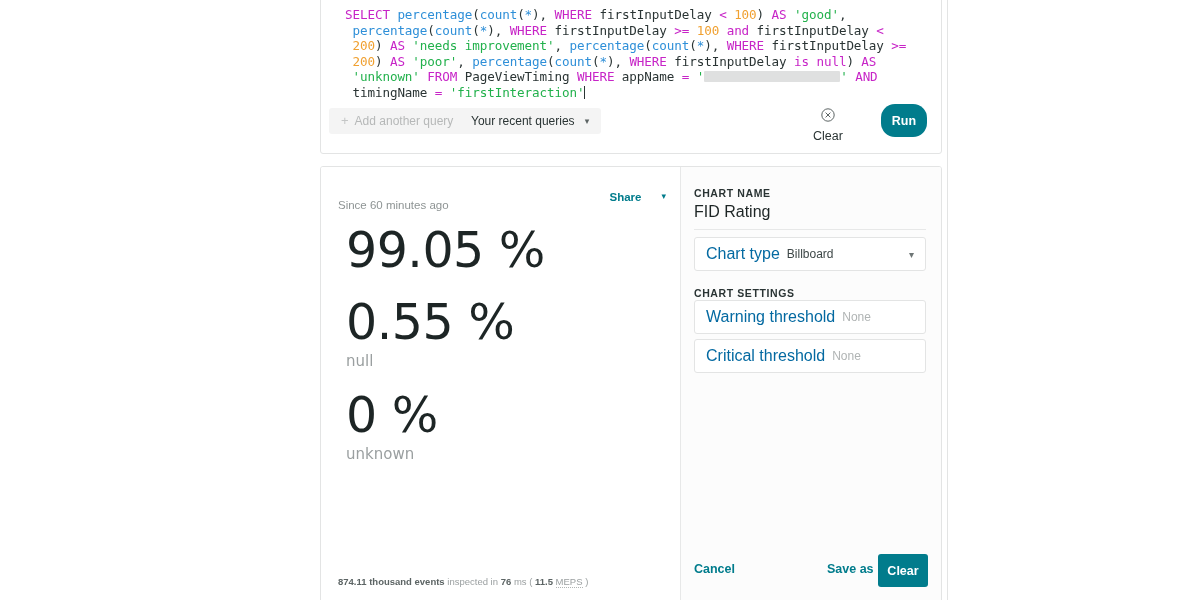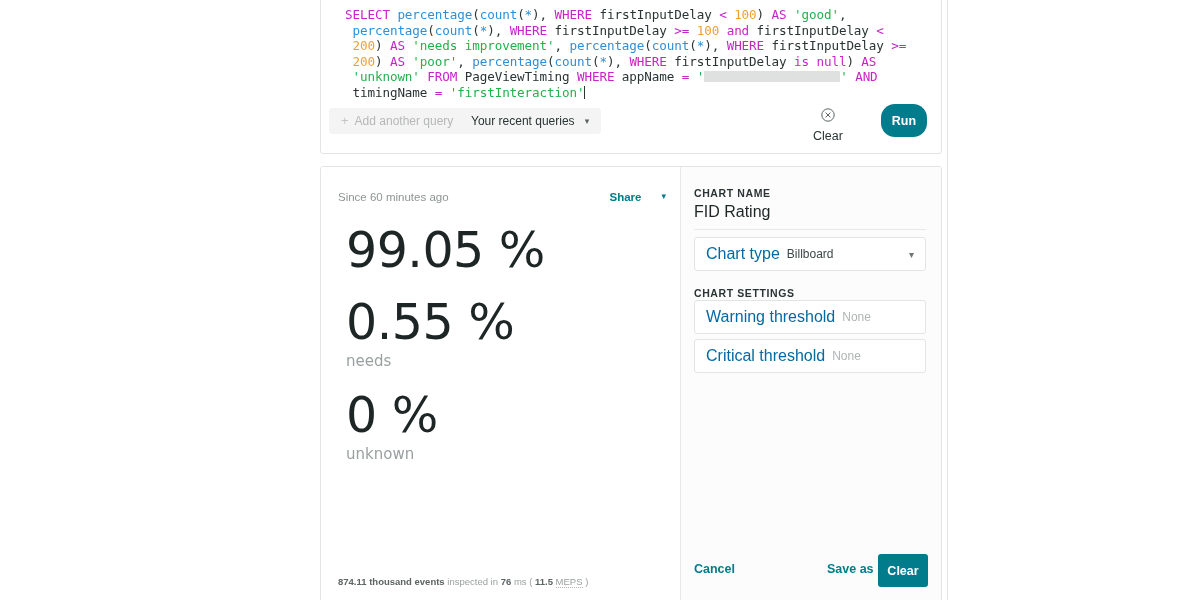--- a/index.html
+++ b/index.html
@@ -199,21 +199,21 @@
     top: 24px;
     left: 17px;
     right: 14px;
     height: 16px;
   }
   .since-label {
     font-size: 11.5px;
     color: #8e9494;
     position: absolute;
     left: 0;
-    top: 0;
+    top: 8px;
   }
   .share-link {
     position: absolute;
     right: 0;
     top: 0;
     font-size: 11.5px;
     color: #017c8c;
     font-weight: 700;
     cursor: pointer;
     display: flex;
@@ -430,21 +430,21 @@
           <span class="chev">▾</span>
         </span>
       </div>
 
       <div class="billboards" id="billboards">
           <div class="bb">
             <div class="bb-value">99.05 %</div>
           </div>
           <div class="bb">
             <div class="bb-value">0.55 %</div>
-            <div class="bb-label">needs</div>
+            <div class="bb-label">null</div>
           </div>
           <div class="bb">
             <div class="bb-value">0 %</div>
             <div class="bb-label">unknown</div>
           </div>
         </div>
 
       <div class="preview-footer">
         <b>874.11 thousand events</b>
         <span>inspected in</span>

